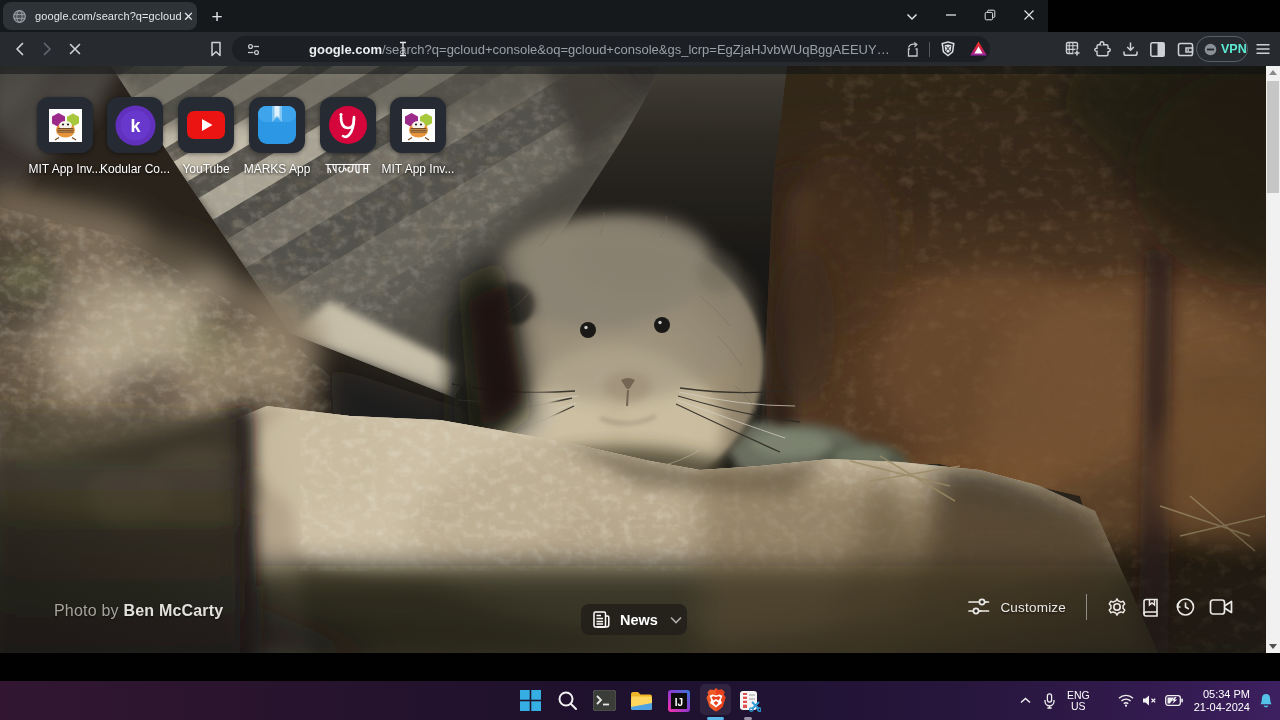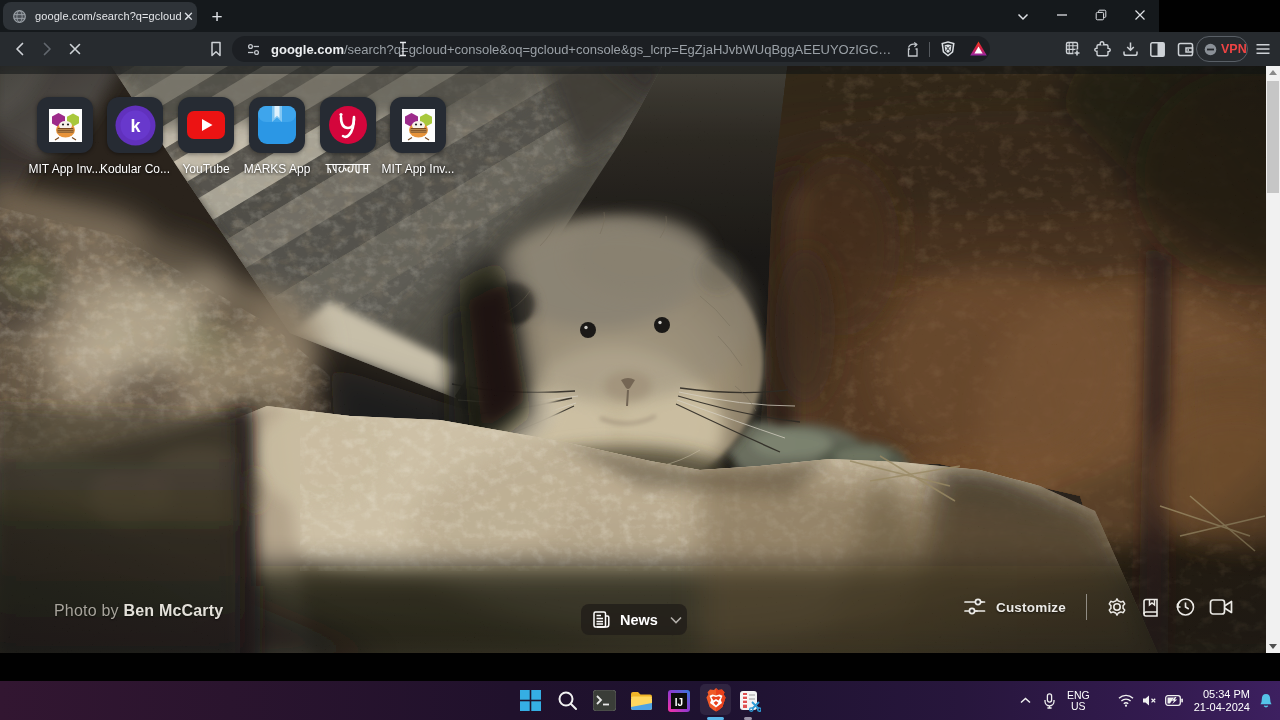--- a/index.html
+++ b/index.html
@@ -1,33 +1,33 @@
 <!DOCTYPE html>
 <html><head>
 <meta charset="utf-8">
 <style>
   * { margin:0; padding:0; box-sizing:border-box; }
   html,body { width:1280px; height:720px; overflow:hidden; background:#000; font-family:"Liberation Sans", sans-serif; }
   .abs { position:absolute; }
   #stage { position:relative; width:1280px; height:720px; background:#010101; }
 
   
-  #tabbar { position:absolute; left:0; top:0; width:1159px; height:32px; background:#15191c; }
+  #tabbar { position:absolute; left:0; top:0; width:1048px; height:32px; background:#15191c; }
   #tab { position:absolute; left:3px; top:2px; width:194px; height:28px; background:#2e3338; border-radius:8px; display:flex; align-items:center; }
   #tab .title { color:#e4e6e9; font-size:11px; white-space:nowrap; overflow:hidden; width:146px; margin-left:8px; letter-spacing:0.1px; }
   #tab .close { color:#dfe3e8; font-size:13px; margin-left:2px; }
   #newtab { position:absolute; left:205px; top:5px; width:24px; height:24px; color:#dee1e6; font-size:19px; text-align:center; line-height:23px; font-weight:300; }
   #wincontrols { position:absolute; right:0; top:0; height:32px; display:flex; align-items:center; color:#dfe1e5; }
   #wincontrols span { width:39px; text-align:center; font-size:13px; }
 
   
   #toolbar { position:absolute; left:0; top:32px; width:1280px; height:34px; background:#272b2f; }
   #urlbar { position:absolute; left:232px; top:4px; width:758px; height:26px; background:#1c1f23; border-radius:13px; display:flex; align-items:center; }
   #urltext { font-size:13px; color:#9aa0a6; white-space:nowrap; overflow:hidden; text-overflow:ellipsis; width:622px; }
-  #urltext b { color:#eceef0; font-weight:bold; }
+  #urltext b { color:#eceef0; font-weight:bold;margin-left:38px; }
 
   
   #content { position:absolute; left:0; top:66px; width:1280px; height:587px; overflow:hidden; }
   #photo { position:absolute; left:0; top:0; }
 
   
   .tile { position:absolute; top:31px; width:56px; height:56px; border-radius:12px; background:#262b33; box-shadow:0 1px 4px rgba(0,0,0,.45); display:flex; align-items:center; justify-content:center; }
   .tlabel { position:absolute; top:96px; width:78px; text-align:center; color:#fff; font-size:12px; text-shadow:0 1px 3px rgba(0,0,0,.9); white-space:nowrap; overflow:hidden; }
 
   
@@ -164,21 +164,21 @@
     <svg class="abs" style="left:1176px;top:8px" width="19" height="19" viewBox="0 0 19 19">
       <rect x="2.5" y="3.5" width="14" height="12" rx="1.8" fill="none" stroke="#ced2d6" stroke-width="1.5"></rect>
       <path d="M10 8 H16.5 V12 H10 Z" fill="none" stroke="#ced2d6" stroke-width="1.5"></path>
       <circle cx="12.2" cy="10" r=".9" fill="#ced2d6"></circle>
     </svg>
     <div class="abs" style="left:1196px;top:4px;width:52px;height:26px;border:1px solid #595f66;border-radius:13px;display:flex;align-items:center;">
       <svg style="margin-left:7px" width="13" height="13" viewBox="0 0 13 13">
           <circle cx="6.5" cy="6.5" r="5.8" fill="#8a9097"></circle>
           <rect x="3" y="5.6" width="7" height="1.8" fill="#23272b"></rect>
         </svg>
-      <span style="color:#ef4444;font-size:12.5px;font-weight:bold;margin-left:4px">VPN</span>
+      <span style="color:#5eead4;font-size:12.5px;font-weight:bold;margin-left:4px">VPN</span>
     </div>
     <svg class="abs" style="left:1254px;top:8px" width="18" height="18" viewBox="0 0 18 18">
         <path d="M2.5 4.7 H15.5 M2.5 9 H15.5 M2.5 13.3 H15.5" stroke="#ced2d6" stroke-width="1.6"></path>
       </svg>
   </div>
 
   <div id="content">
     <div id="photo">
     <svg width="1280" height="587" viewBox="0 0 1280 587">
       <defs>
@@ -574,21 +574,21 @@
         </svg>
     </div>
     <div id="brc">
       <svg width="22" height="20" viewBox="0 0 22 20" style="margin-right:10px">
         <path d="M1,5 H18 M1,14 H13" stroke="#eceae6" stroke-width="1.7" stroke-linecap="round"></path>
         <circle cx="14" cy="5" r="2.6" fill="#2c2822" stroke="#eceae6" stroke-width="1.7"></circle>
         <circle cx="8" cy="14" r="2.6" fill="#2c2822" stroke="#eceae6" stroke-width="1.7"></circle>
         <path d="M17,5 H21 M11,14 H21" stroke="#eceae6" stroke-width="1.7" stroke-linecap="round" opacity="0"></path>
         <path d="M17.5,5 H20.5 M11.5,14 H20.5" stroke="#eceae6" stroke-width="1.7" stroke-linecap="round"></path>
       </svg>
-      <span style="font-size:13.5px;font-weight:bold;letter-spacing:0.2px;text-shadow:0 1px 2px rgba(0,0,0,.6)">Customize</span>
+      <span style="font-size:13.5px;font-weight:normal;letter-spacing:0.2px;text-shadow:0 1px 2px rgba(0,0,0,.6)">Customize</span>
       <div style="width:1px;height:26px;background:rgba(255,255,255,.45);margin:0 19px 0 20px"></div>
       <svg width="22" height="22" viewBox="0 0 22 22" style="margin-right:12px">
         <circle cx="11" cy="11" r="3.2" fill="none" stroke="#eceae6" stroke-width="1.6"></circle>
         <path d="M11,2.8 L12.2,5 A6.5,6.5 0 0 1 14.8,6.1 L17.2,5.3 L18.7,7.9 L17,9.7 A6.5,6.5 0 0 1 17,12.3 L18.7,14.1 L17.2,16.7 L14.8,15.9 A6.5,6.5 0 0 1 12.2,17 L11,19.2 L9.8,17 A6.5,6.5 0 0 1 7.2,15.9 L4.8,16.7 L3.3,14.1 L5,12.3 A6.5,6.5 0 0 1 5,9.7 L3.3,7.9 L4.8,5.3 L7.2,6.1 A6.5,6.5 0 0 1 9.8,5 Z" fill="none" stroke="#eceae6" stroke-width="1.5" stroke-linejoin="round"></path>
       </svg>
       <svg width="21" height="21" viewBox="0 0 21 21" style="margin-right:13px">
         <path d="M4,17 V4.5 Q4,2.5 6,2.5 H17 V15" fill="none" stroke="#eceae6" stroke-width="1.6"></path>
         <path d="M4,17 Q4,15 6,15 H17 M4,17 Q4,19 6,19 H17 V15" fill="none" stroke="#eceae6" stroke-width="1.6"></path>
         <path d="M9.5,2.5 V8 L12,6 L14.5,8 V2.5" fill="none" stroke="#eceae6" stroke-width="1.5"></path>
       </svg>

